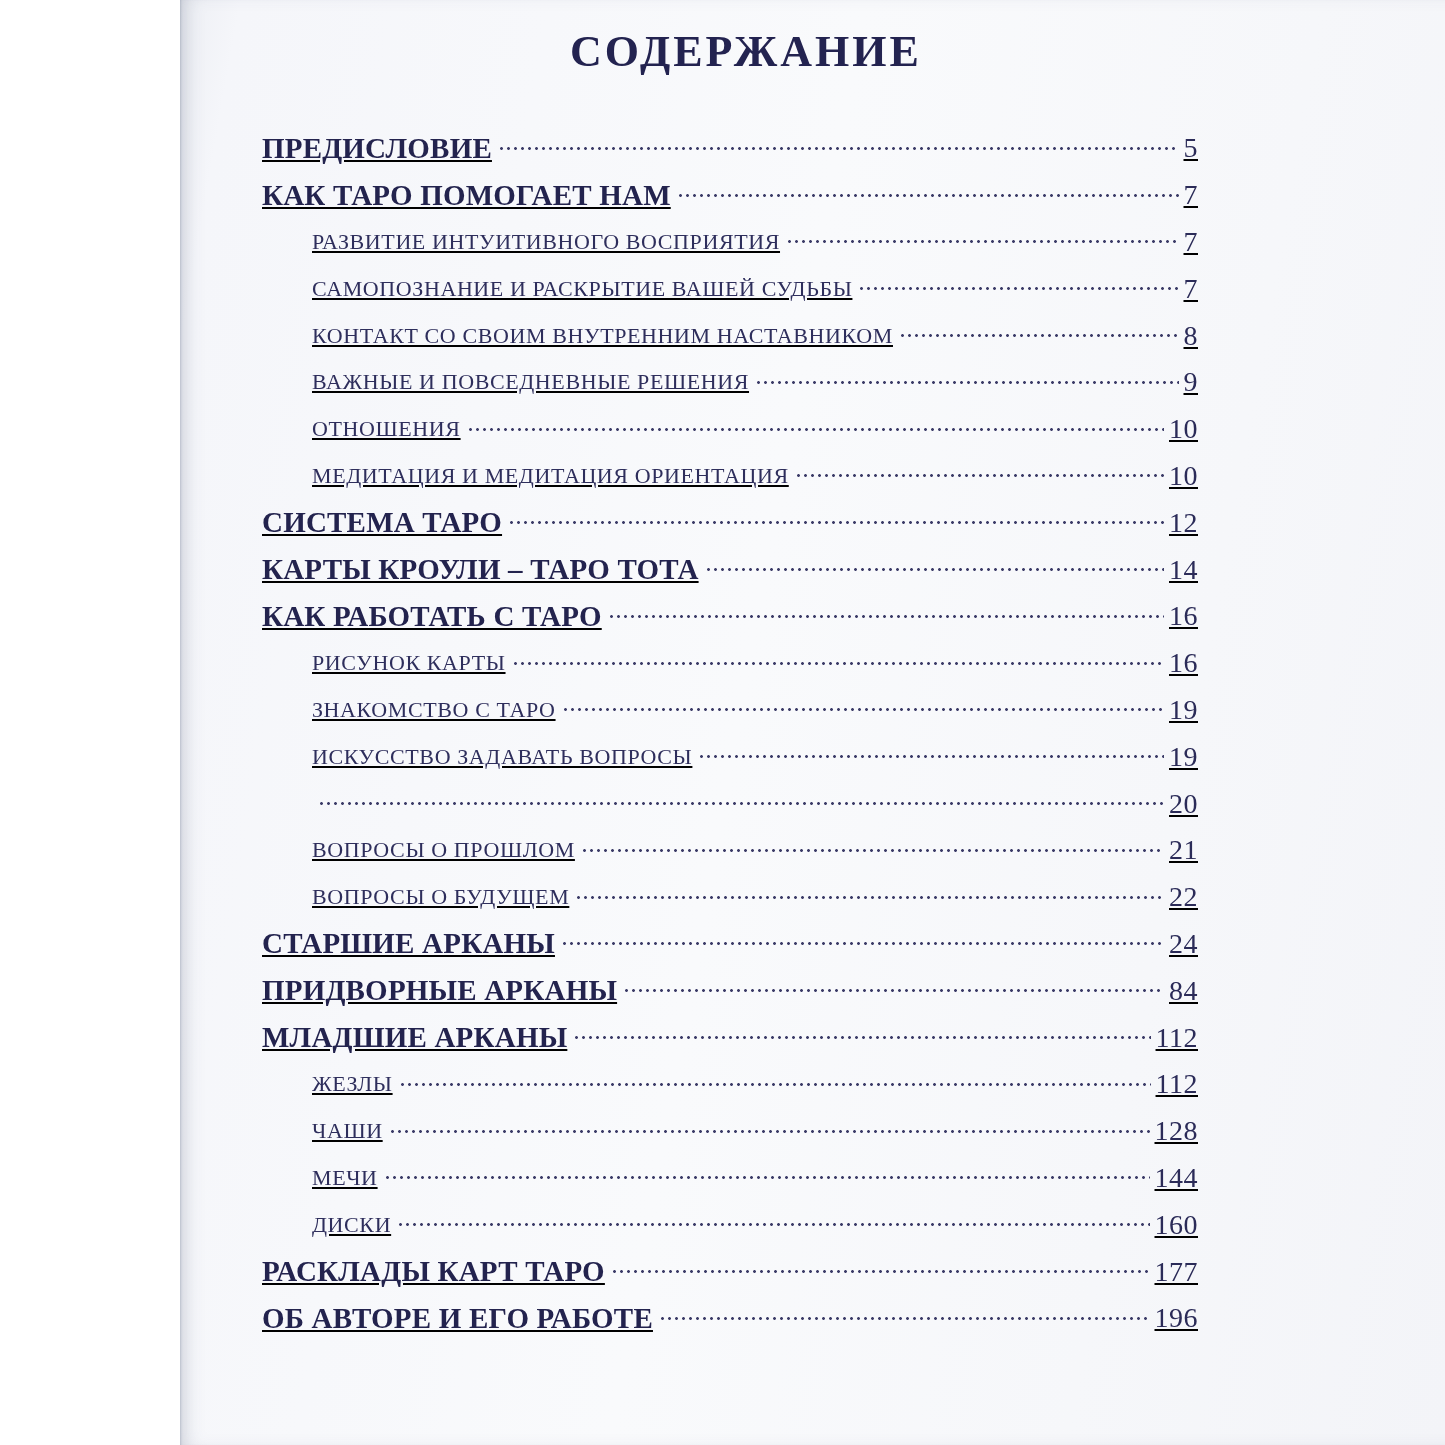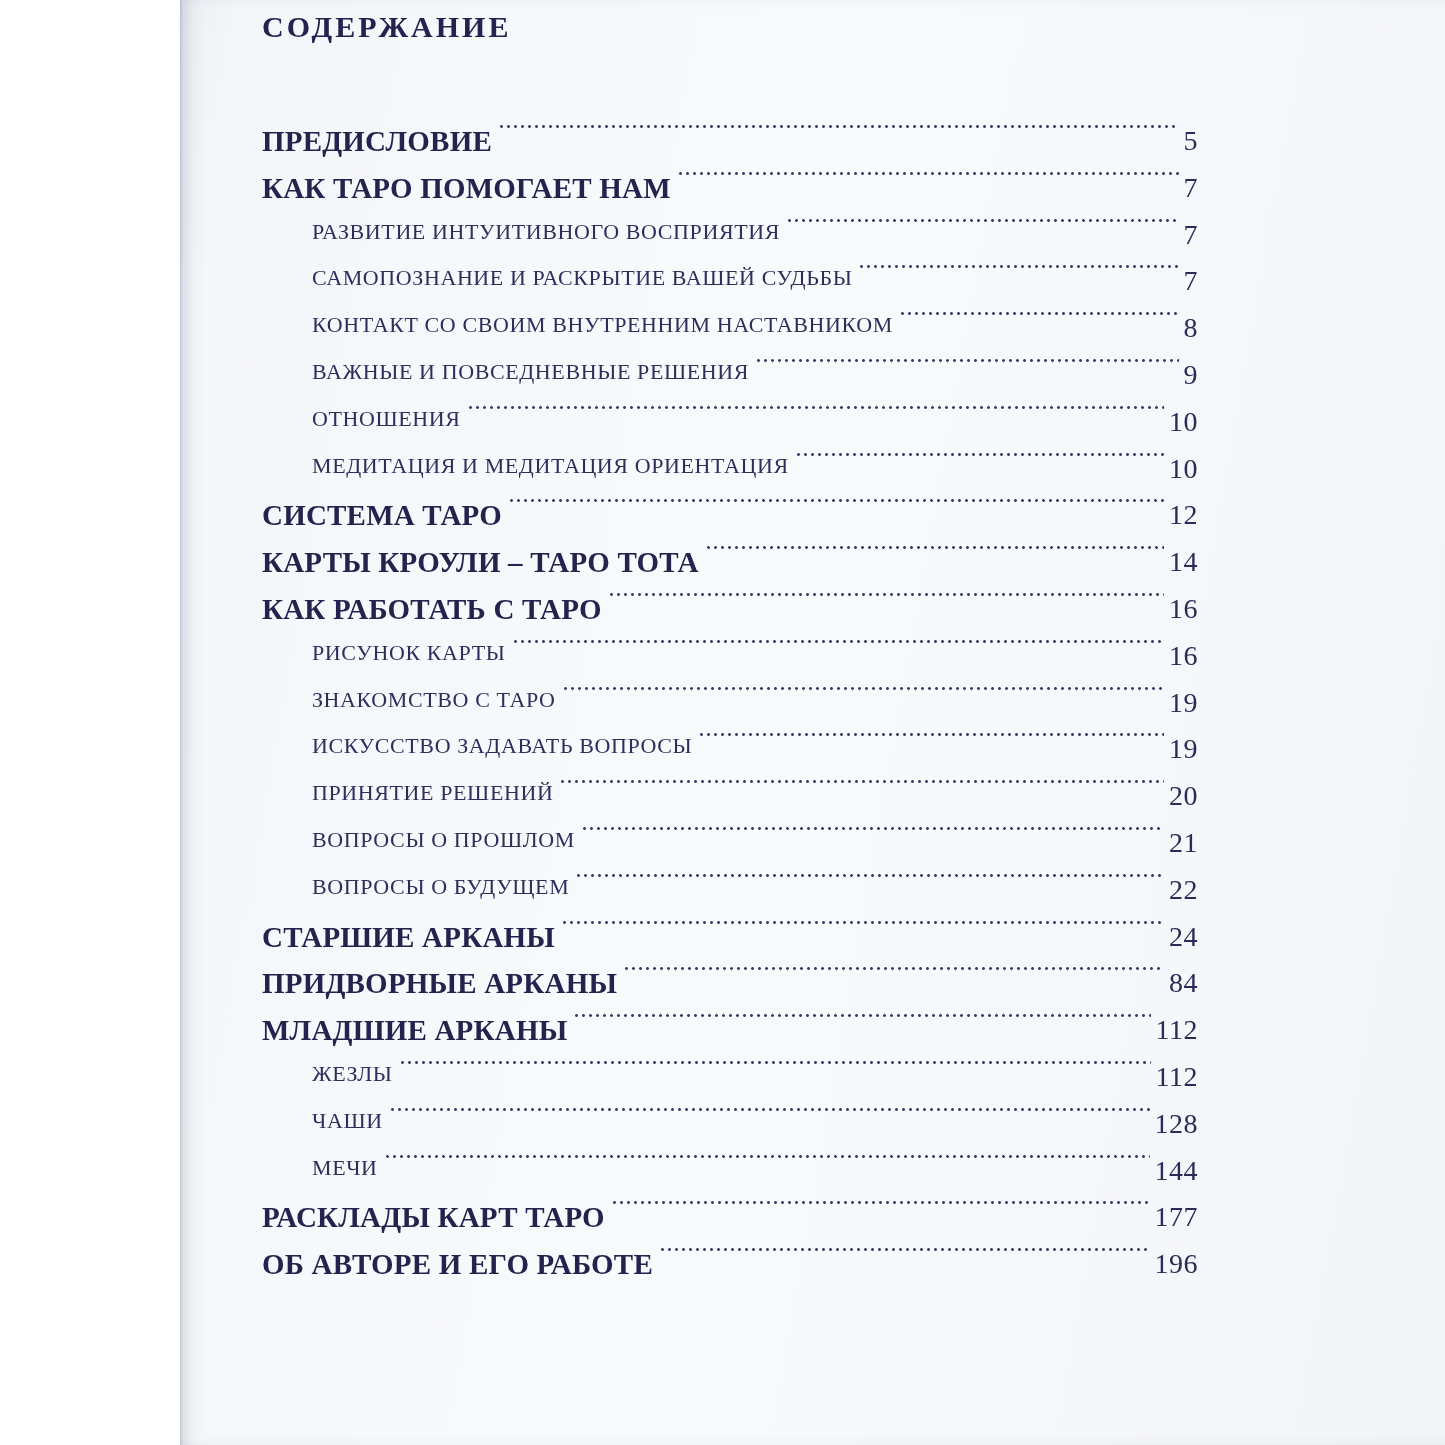--- a/index.html
+++ b/index.html
@@ -26,37 +26,39 @@
     bottom: 0;
     background: linear-gradient(100deg, #edeff4 0%, #f5f6fa 4%, #f9fafc 45%, #f6f7fa 75%, #f3f4f8 100%);
     box-shadow: inset 14px 0 22px -14px rgba(70, 80, 110, 0.35),
                 inset 2px 0 2px -1px rgba(120, 130, 155, 0.25);
   }
   .title {
     position: absolute;
     top: 10px;
     left: 82px;
     width: 936px;
-    margin: 0;
-    font-size: 30px;
+    margin: 16px;
+    text-align: center;
+    font-size: 44px;
     font-weight: bold;
     letter-spacing: 3px;
     color: #232350;
   }
   .toc {
     position: absolute;
     left: 82px;
     top: 125px;
     width: 936px;
   }
   .row {
     display: flex;
-    align-items: flex-start;
+    align-items: center;
     height: 46.8px;
     white-space: nowrap;
+    text-decoration: underline;
   }
   .row .label {
     color: #2e2e5c;
     font-size: 22px;
     letter-spacing: 0.6px;
   }
   .row.level1 .label {
     font-weight: bold;
     font-size: 29px;
     letter-spacing: 0.2px;
@@ -151,21 +153,20 @@
     <span class="label">ЗНАКОМСТВО С ТАРО</span>
     <span class="dots"></span>
     <span class="pagenum">19</span>
   </div>
         <div class="row level2">
     <span class="label">ИСКУССТВО ЗАДАВАТЬ ВОПРОСЫ</span>
     <span class="dots"></span>
     <span class="pagenum">19</span>
   </div>
         <div class="row level2">
-    <span class="label">ПРИНЯТИЕ РЕШЕНИЙ</span>
     <span class="dots"></span>
     <span class="pagenum">20</span>
   </div>
         <div class="row level2">
     <span class="label">ВОПРОСЫ О ПРОШЛОМ</span>
     <span class="dots"></span>
     <span class="pagenum">21</span>
   </div>
         <div class="row level2">
     <span class="label">ВОПРОСЫ О БУДУЩЕМ</span>
@@ -194,20 +195,25 @@
   </div>
         <div class="row level2">
     <span class="label">ЧАШИ</span>
     <span class="dots"></span>
     <span class="pagenum">128</span>
   </div>
         <div class="row level2">
     <span class="label">МЕЧИ</span>
     <span class="dots"></span>
     <span class="pagenum">144</span>
+  </div>
+        <div class="row level2">
+    <span class="label">ДИСКИ</span>
+    <span class="dots"></span>
+    <span class="pagenum">160</span>
   </div>
         <div class="row level1">
     <span class="label">РАСКЛАДЫ КАРТ ТАРО</span>
     <span class="dots"></span>
     <span class="pagenum">177</span>
   </div>
         <div class="row level1">
     <span class="label">ОБ АВТОРЕ И ЕГО РАБОТЕ</span>
     <span class="dots"></span>
     <span class="pagenum">196</span>

